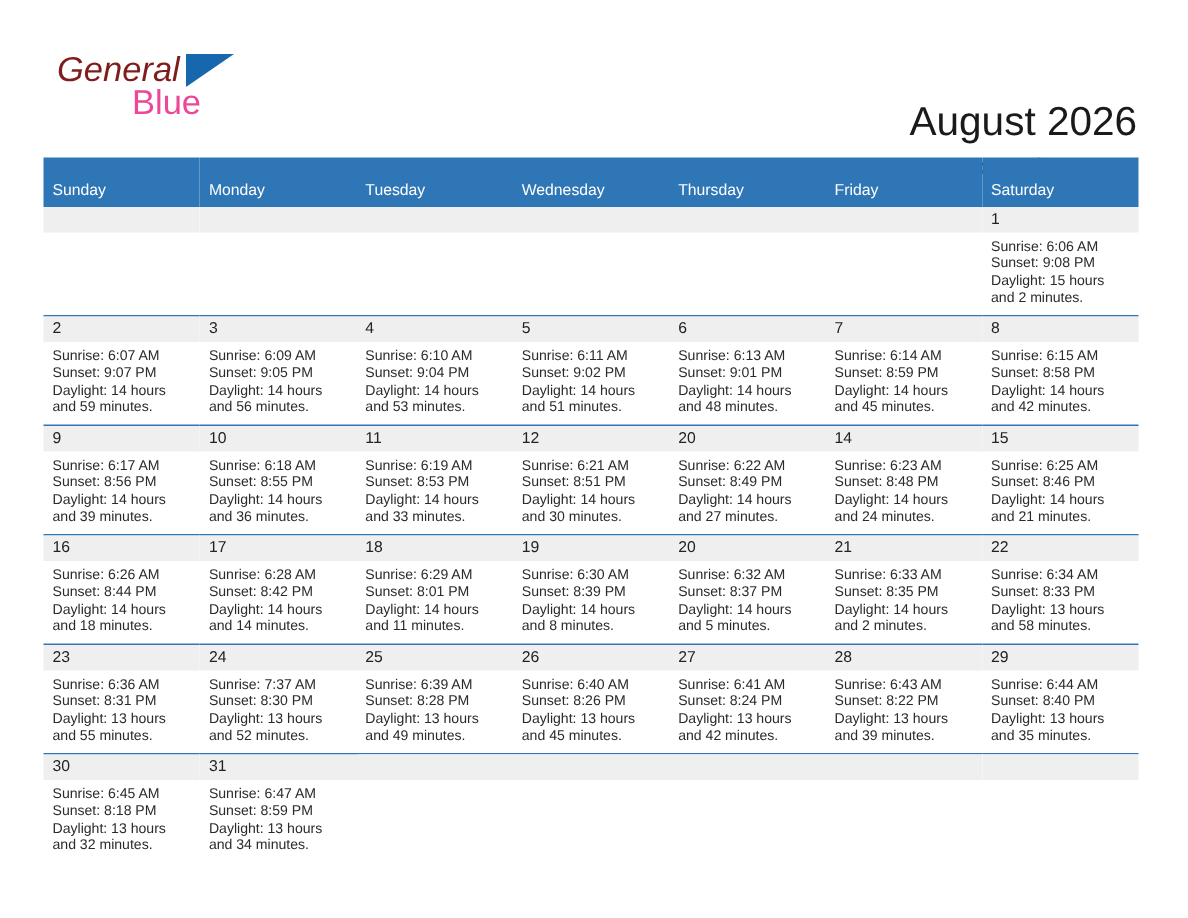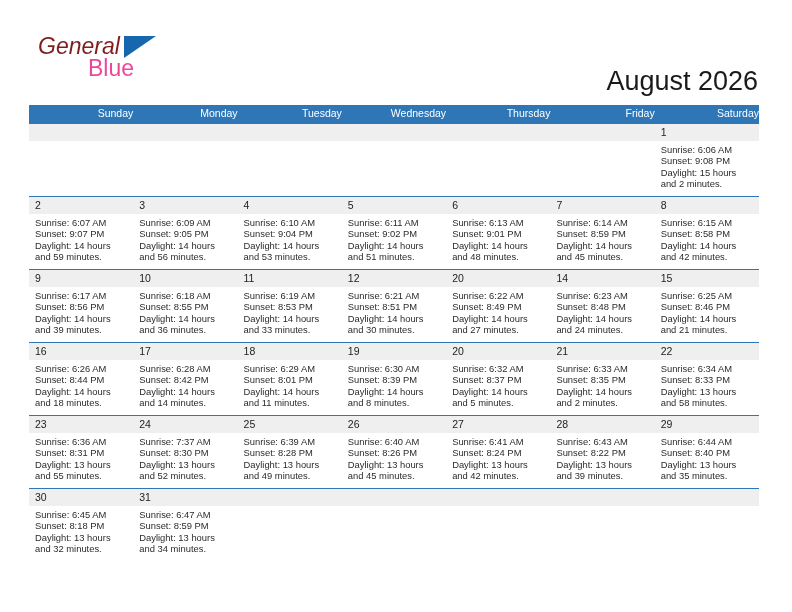--- a/index.html
+++ b/index.html
@@ -98,22 +98,22 @@
   }
   .calendar col {
     width: 104.28px;
   }
 
   .calendar thead th {
     background: #2f76b6;
     color: #ffffff;
     font-size: 10.5px;
     font-weight: normal;
-    text-align: right;
-    padding: 2px 0 5px 6px;
+    text-align: left;
+    padding: 16px 0 5px 6px;
     height: 19px;
     box-sizing: border-box;
     vertical-align: middle;
   }
 
   .week-row > td {
     vertical-align: top;
     padding: 0;
     border-top: 1.4px solid #2f76b6;
     background: #ffffff;

